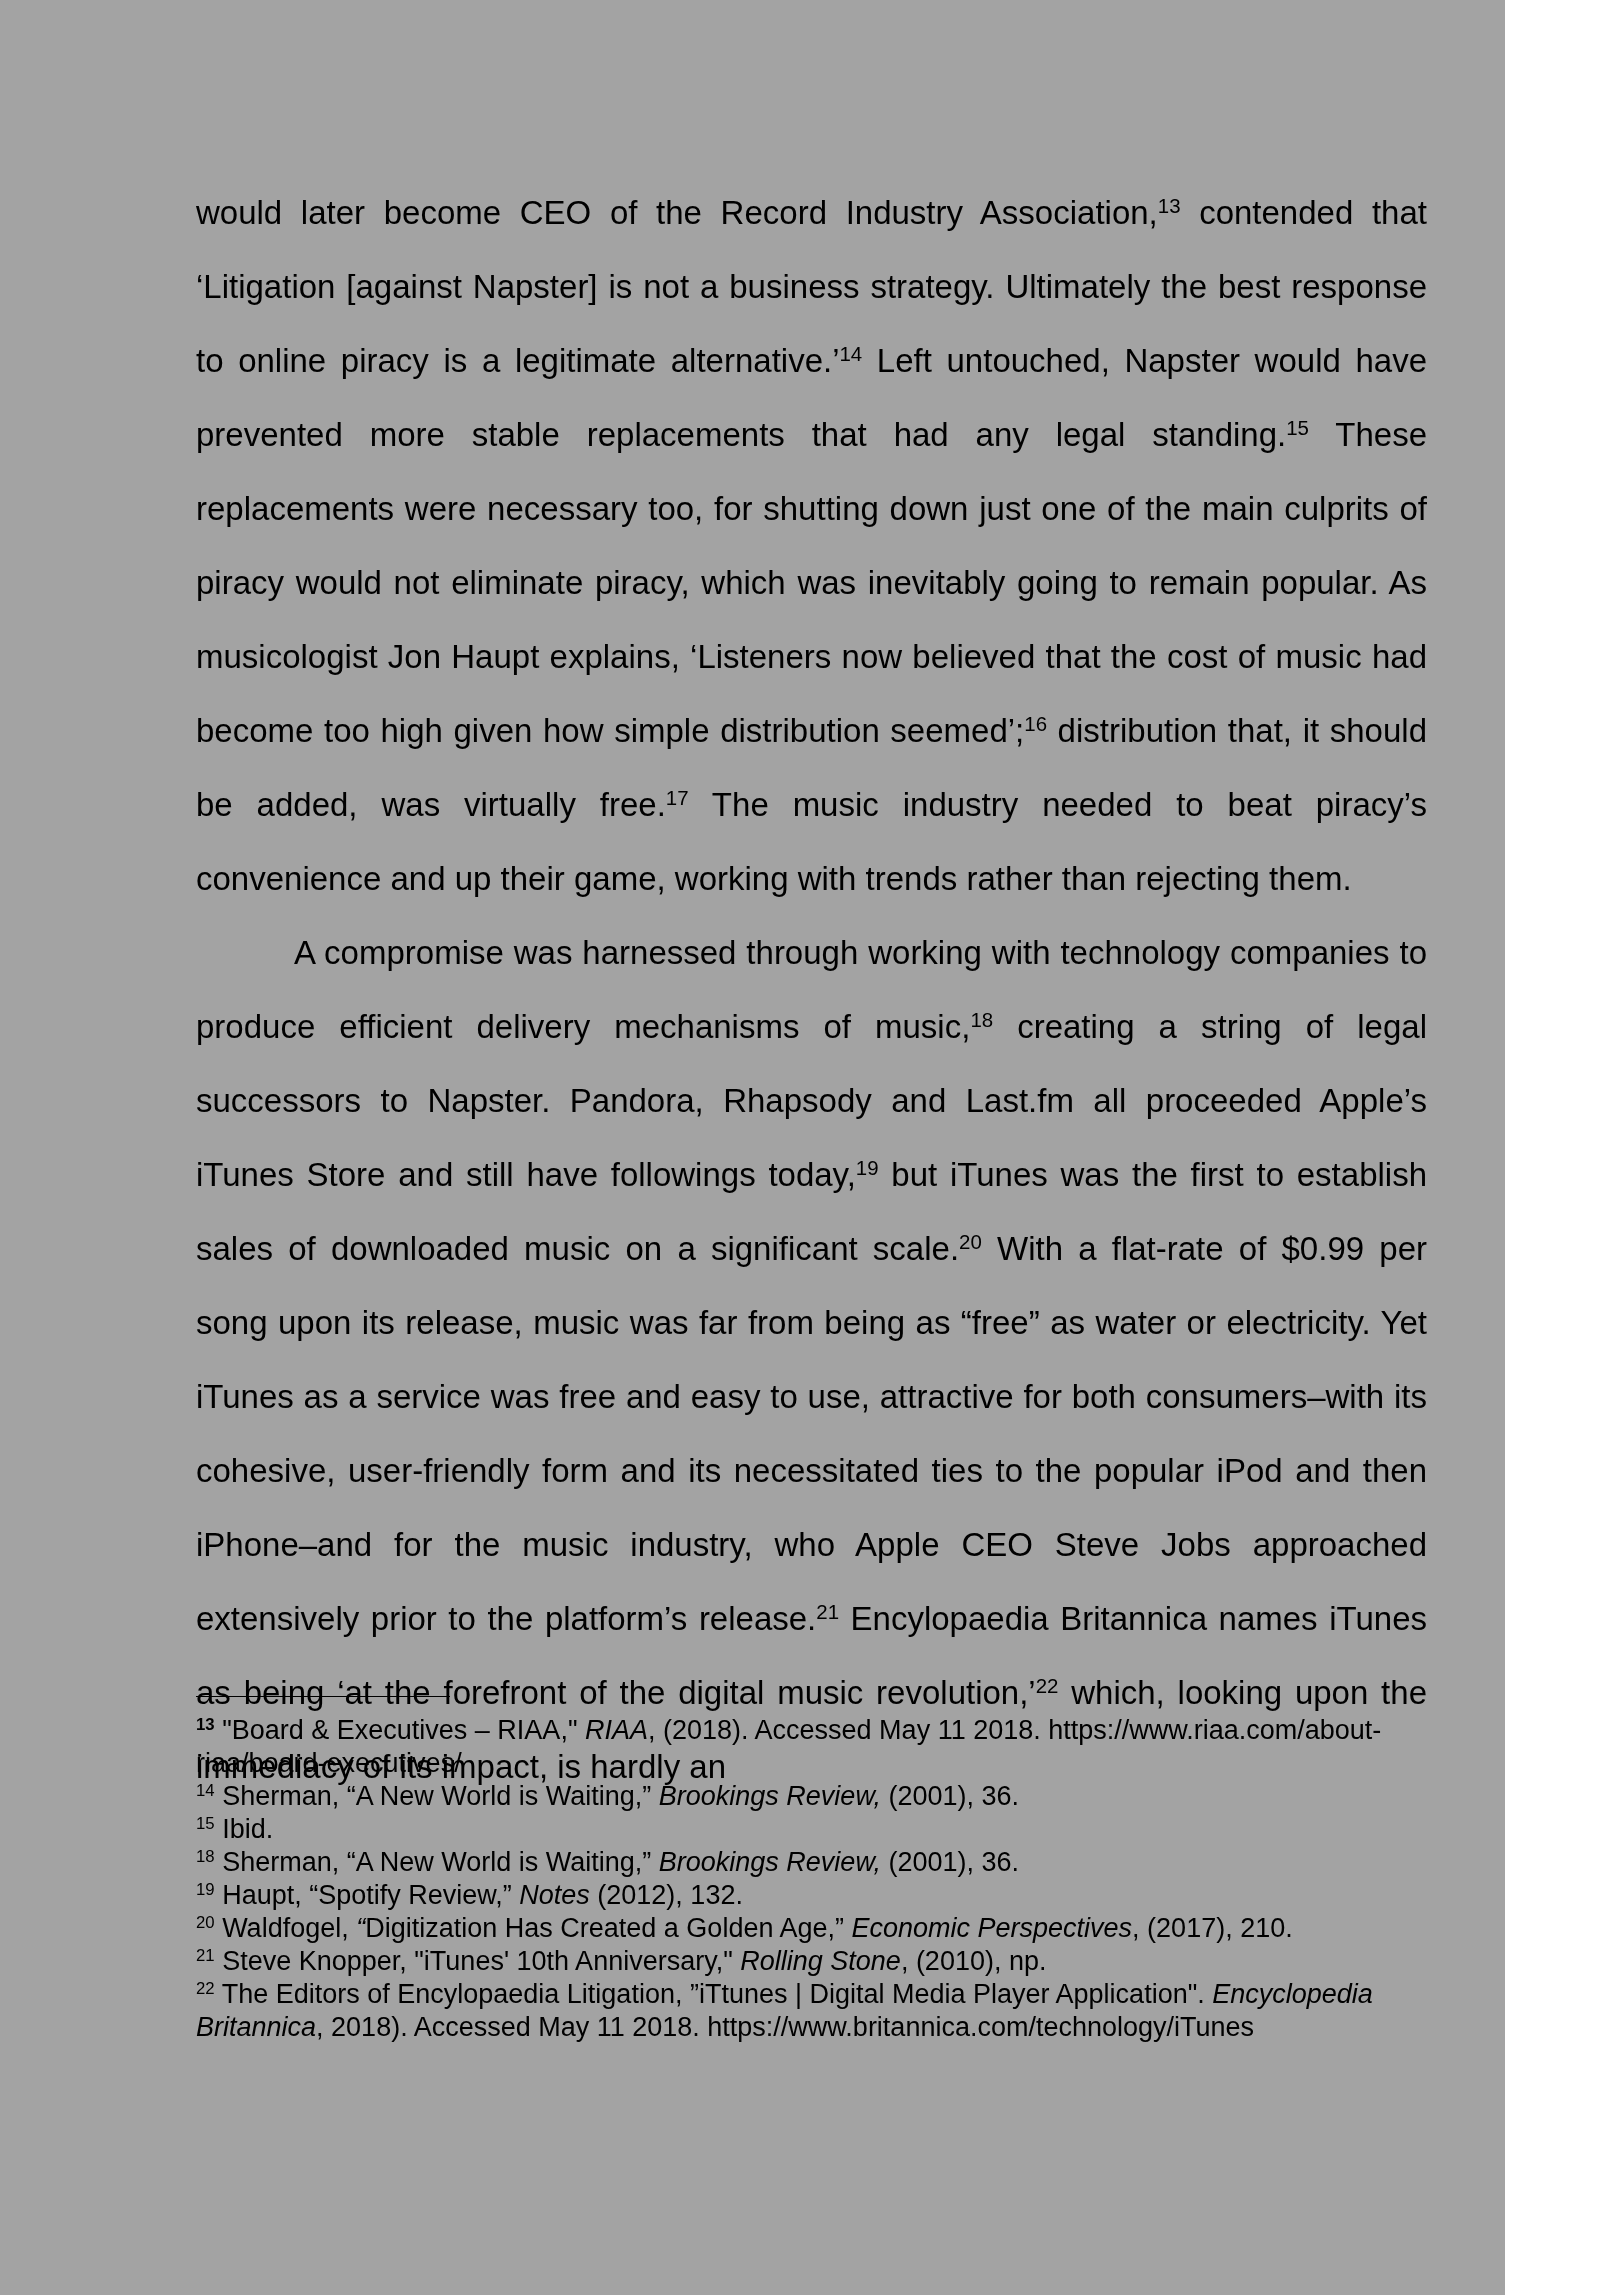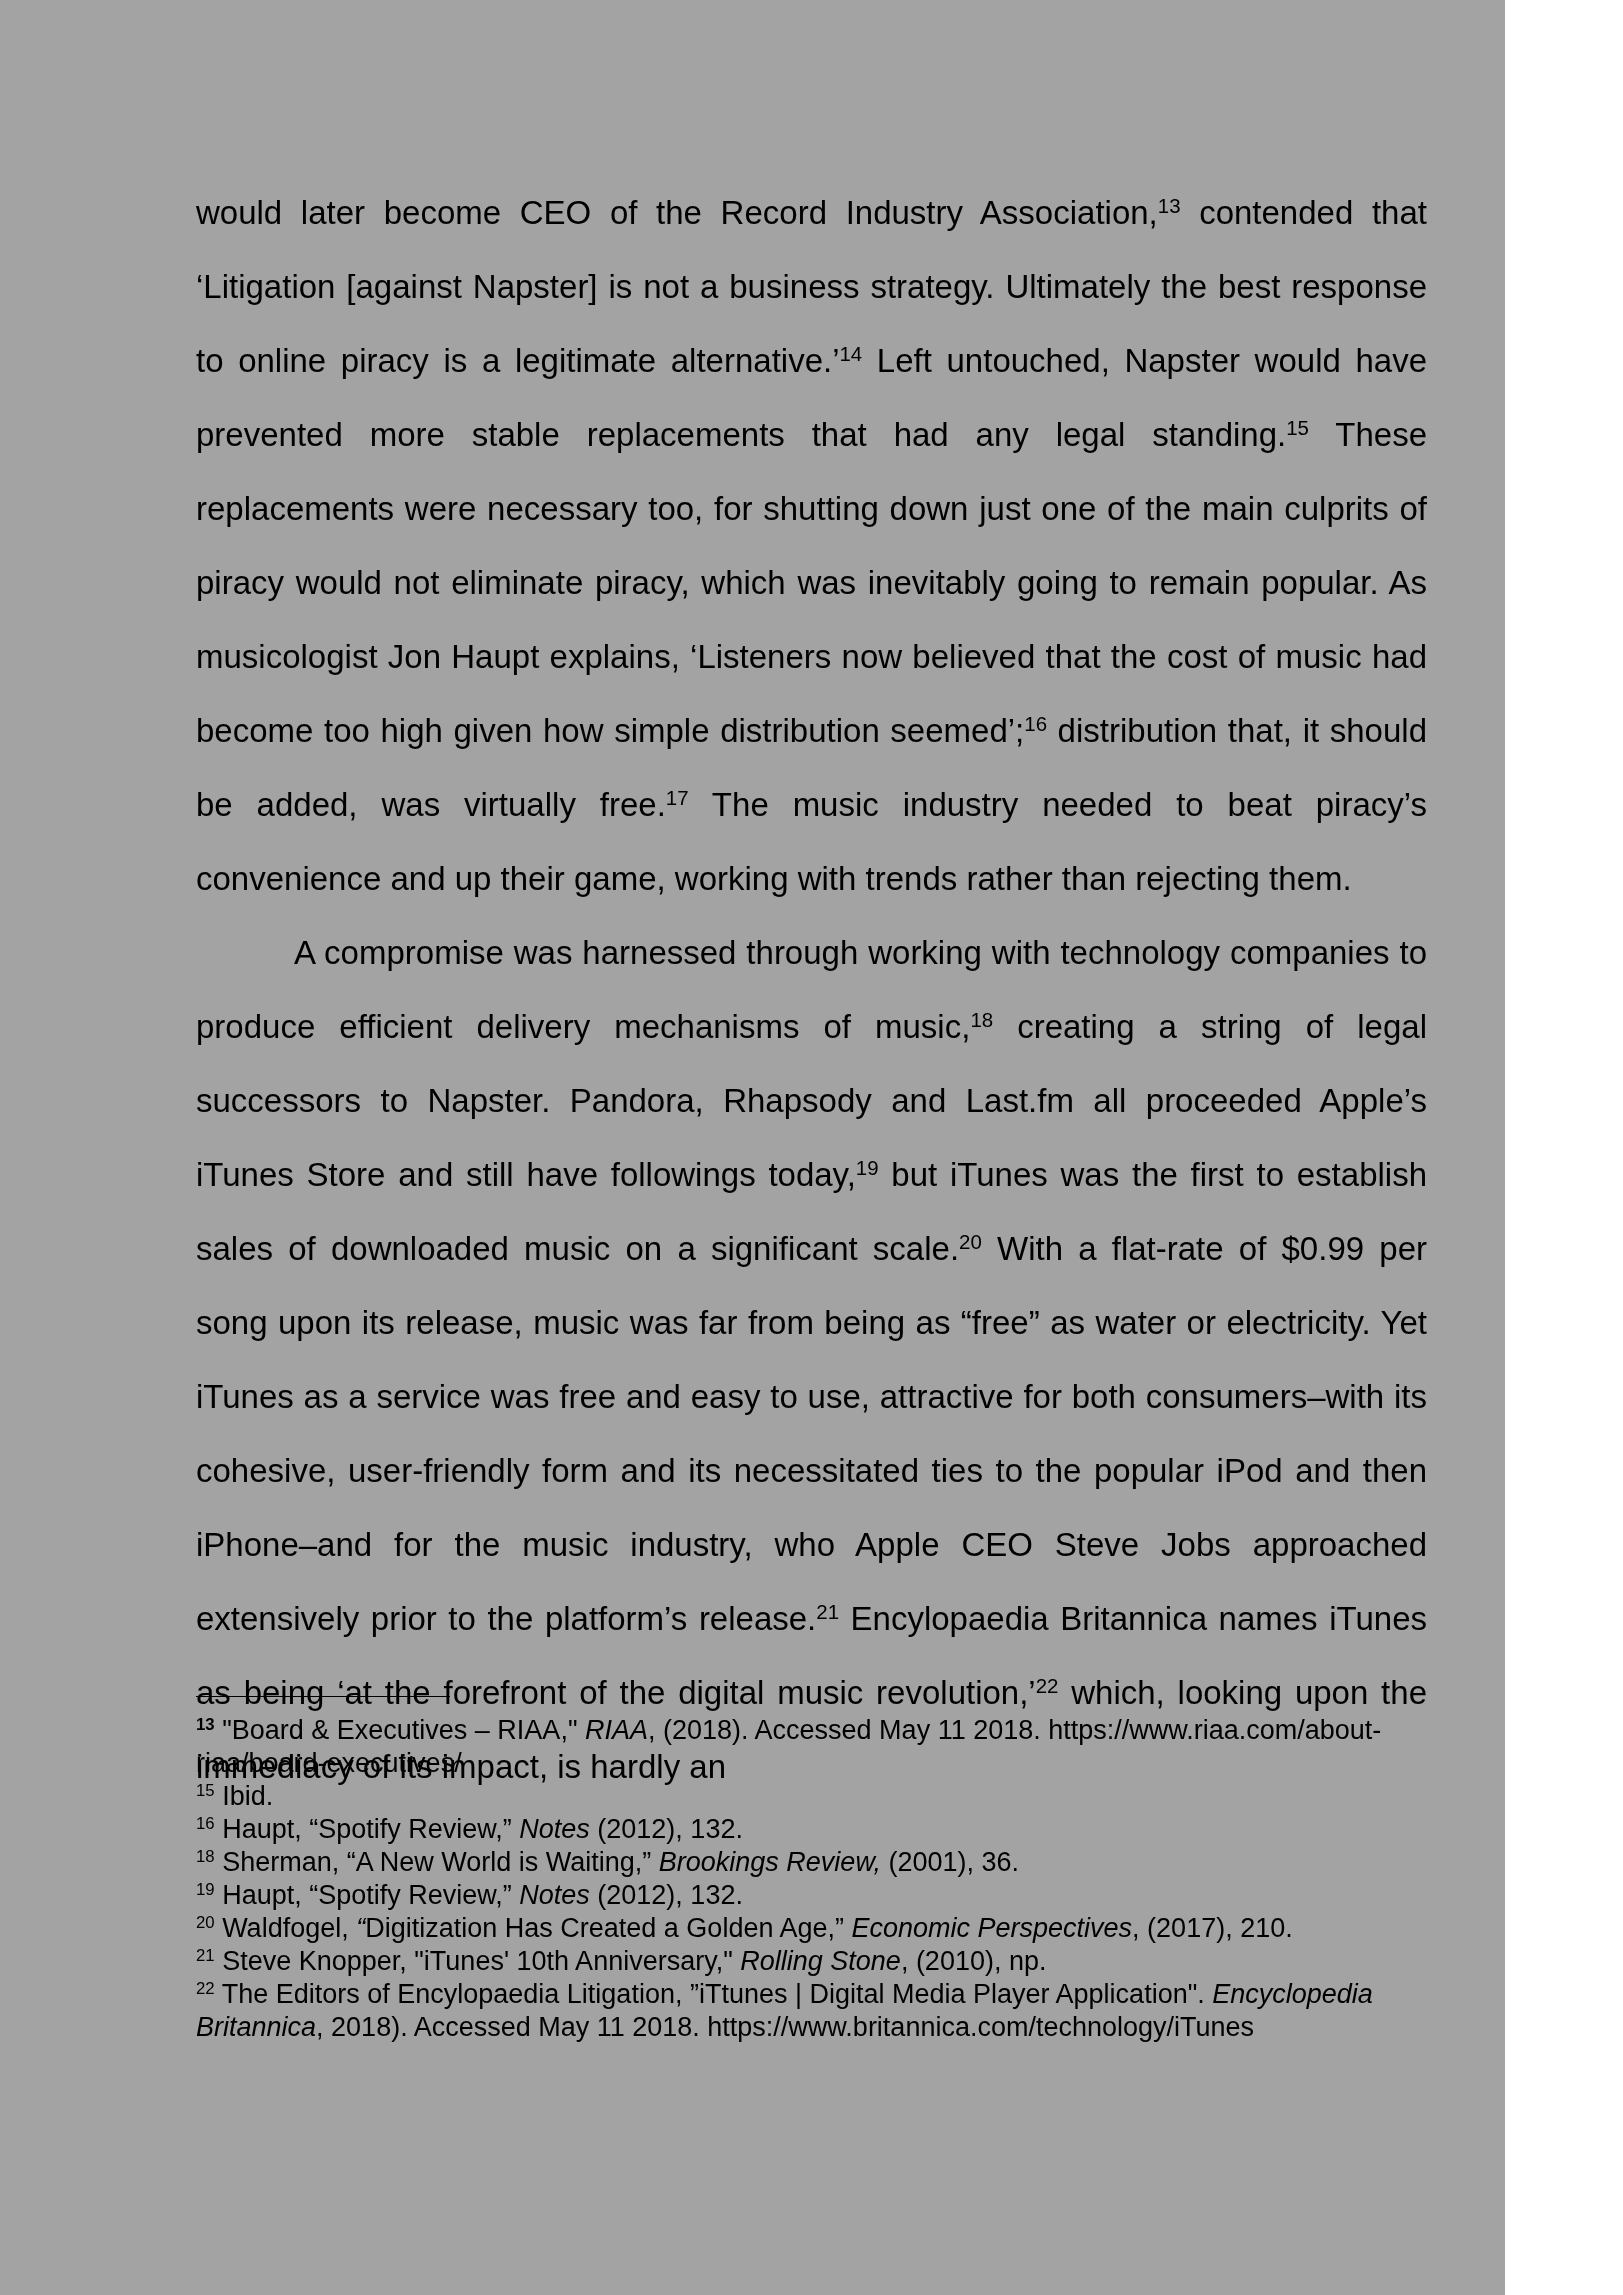--- a/index.html
+++ b/index.html
@@ -60,22 +60,22 @@
 
 <div class="page">
   <div class="body-text">
       <p class="para"><span>would later become CEO of the Record Industry Association,</span><sup class="fn-ref">13</sup><span> contended that ‘Litigation [against Napster] is not a business strategy. Ultimately the best response to online piracy is a legitimate alternative.’</span><sup class="fn-ref">14</sup><span> Left untouched, Napster would have prevented more stable replacements that had any legal standing.</span><sup class="fn-ref">15</sup><span> These replacements were necessary too, for shutting down just one of the main culprits of piracy would not eliminate piracy, which was inevitably going to remain popular. As musicologist Jon Haupt explains, ‘Listeners now believed that the cost of music had become too high given how simple distribution seemed’;</span><sup class="fn-ref">16</sup><span> distribution that, it should be added, was virtually free.</span><sup class="fn-ref">17</sup><span> The music industry needed to beat piracy’s convenience and up their game, working with trends rather than rejecting them.</span></p>
       <p class="para indent"><span>A compromise was harnessed through working with technology companies to produce efficient delivery mechanisms of music,</span><sup class="fn-ref">18</sup><span> creating a string of legal successors to Napster. Pandora, Rhapsody and Last.fm all proceeded Apple’s iTunes Store and still have followings today,</span><sup class="fn-ref">19</sup><span> but iTunes was the first to establish sales of downloaded music on a significant scale.</span><sup class="fn-ref">20</sup><span> With a flat-rate of $0.99 per song upon its release, music was far from being as “free” as water or electricity. Yet iTunes as a service was free and easy to use, attractive for both consumers–with its cohesive, user-friendly form and its necessitated ties to the popular iPod and then iPhone–and for the music industry, who Apple CEO Steve Jobs approached extensively prior to the platform’s release.</span><sup class="fn-ref">21</sup><span> Encylopaedia Britannica names iTunes as being ‘at the forefront of the digital music revolution,’</span><sup class="fn-ref">22</sup><span> which, looking upon the immediacy of its impact, is hardly an</span></p>
     </div>
   <div class="footnotes-block">
     <div class="fn-separator"></div>
     <div>
         <div class="footnote"><sup class="fn-marker bold">13</sup> <span>"Board &amp; Executives – RIAA," </span><span class="it">RIAA</span><span>, (2018). Accessed May 11 2018. https://www.riaa.com/about-riaa/board-executives/</span></div>
+        <div class="footnote"><sup class="fn-marker">14</sup> <span>Sherman, “A New World is Waiting,” </span><span class="it">Brookings Review,</span><span> (2001), 36.</span></div>
         <div class="footnote"><sup class="fn-marker">15</sup> <span>Ibid.</span></div>
-        <div class="footnote"><sup class="fn-marker">16</sup> <span>Haupt, “Spotify Review,” </span><span class="it">Notes</span><span> (2012), 132.</span></div>
         <div class="footnote"><sup class="fn-marker">18</sup> <span>Sherman, “A New World is Waiting,” </span><span class="it">Brookings Review,</span><span> (2001), 36.</span></div>
         <div class="footnote"><sup class="fn-marker">19</sup> <span>Haupt, “Spotify Review,” </span><span class="it">Notes</span><span> (2012), 132.</span></div>
         <div class="footnote"><sup class="fn-marker">20</sup> <span>Waldfogel, </span><span class="it">“</span><span>Digitization Has Created a Golden Age,” </span><span class="it">Economic Perspectives</span><span>, (2017), 210.</span></div>
         <div class="footnote"><sup class="fn-marker">21</sup> <span>Steve Knopper, "iTunes' 10th Anniversary," </span><span class="it">Rolling Stone</span><span>, (2010), np.</span></div>
         <div class="footnote"><sup class="fn-marker">22</sup> <span>The Editors of Encylopaedia Litigation, ”iTtunes | Digital Media Player Application". </span><span class="it">Encyclopedia Britannica</span><span>, 2018). Accessed May 11 2018. https://www.britannica.com/technology/iTunes</span></div>
       </div>
   </div>
 </div>
 
 

